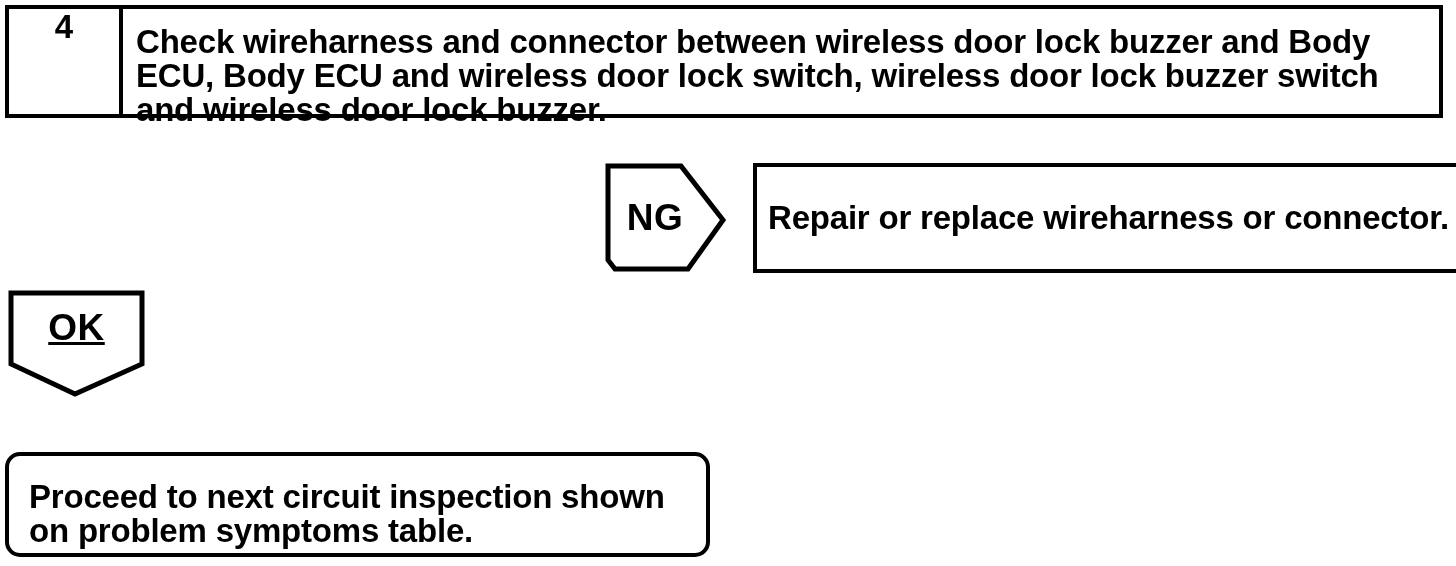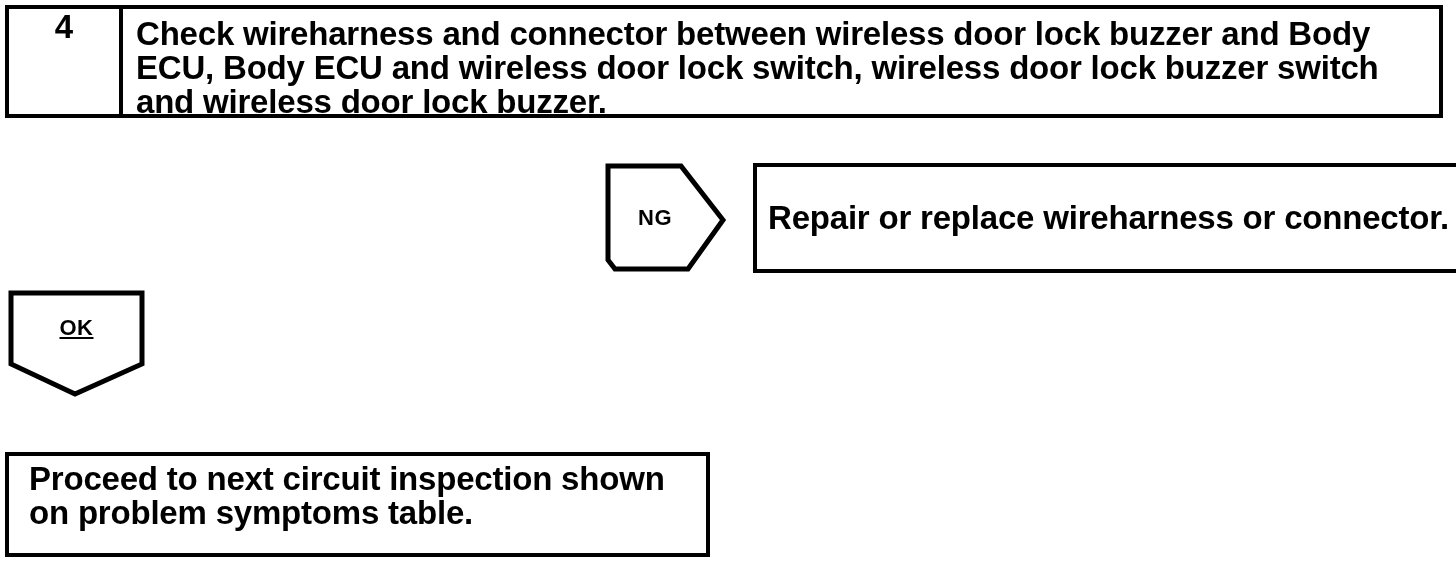--- a/index.html
+++ b/index.html
@@ -32,41 +32,41 @@
     width: 114px;
     border-right: 4px solid #000000;
     box-sizing: border-box;
     text-align: center;
     font-size: 33px;
     line-height: 34px;
     padding-top: 1px;
   }
   .step-text-cell {
     flex: 1;
-    padding: 8px 14px 0 13px;
+    padding: 16px 14px 0 13px;
     font-size: 33px;
     line-height: 34px;
     letter-spacing: -0.2px;
   }
 
   
   .shape {
     position: absolute;
   }
   .shape svg {
     position: absolute;
     left: 0; top: 0;
     display: block;
   }
   .shape .shape-label {
     position: absolute;
     display: flex;
     align-items: center;
     justify-content: center;
-    font-size: 22px;
+    font-size: 37px;
     letter-spacing: 0.5px;
   }
   .ng-shape { left: 605px; top: 163px; width: 122px; height: 109px; }
   .ng-shape .shape-label { left: 0; top: 0; right: 22px; bottom: 0; }
   .ok-shape { left: 8px; top: 290px; width: 137px; height: 107px; }
   .ok-shape .shape-label { left: 0; top: 0; right: 0; height: 76px; text-decoration: underline; }
 
   
   .action-box {
     position: absolute;
@@ -81,21 +81,22 @@
     left: 733px; top: 163px;
     width: 707px; height: 110px;
     display: flex;
     align-items: center;
     padding-left: 11px;
     margin-left: 20px;
   }
   .ok-action-box {
     left: 5px; top: 452px;
     width: 705px; height: 105px;
-    padding: 6px 0 0 20px;
+    padding: 24px 0 0 20px;
+    border-radius: 15px;
   }
 </style>
 </head>
 <body>
 
 <div class="canvas">
 
   <div class="step-box">
     <div class="step-num-cell">4</div>
     <div class="step-text-cell">Check wireharness and connector between wireless door lock buzzer and Body ECU, Body ECU and wireless door lock switch, wireless door lock buzzer switch and wireless door lock buzzer.</div>

